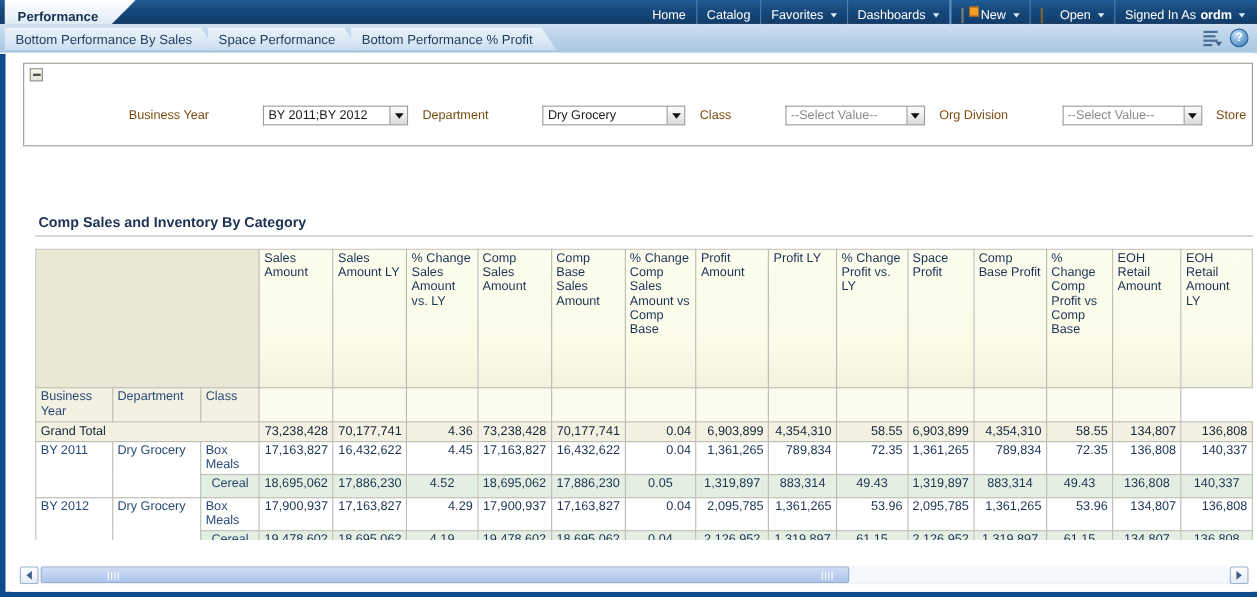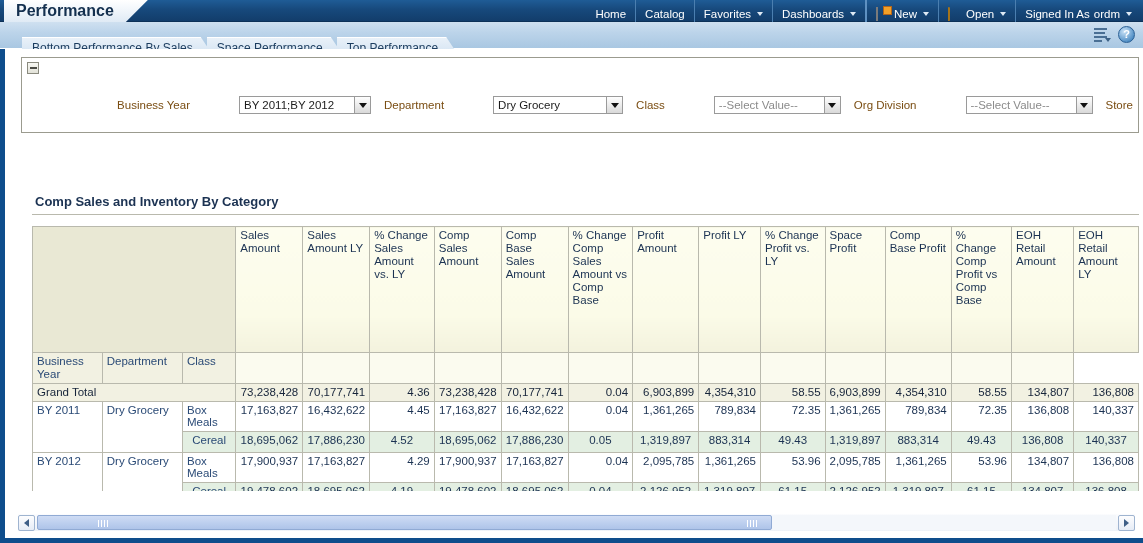--- a/index.html
+++ b/index.html
@@ -20,22 +20,22 @@
   .topbar {
     position: absolute; left: 0; top: 0;
     width: 1143px; height: 22px;
     background: linear-gradient(to bottom, #1f5c96 0%, #17497c 45%, #123d6b 100%);
     border-bottom: 1px solid #0d3158;
   }
   .perf-tab {
     position: absolute; left: 4px; top: 0;
     height: 22px;
     padding: 0 34px 0 12px;
-    display: flex; align-items: center;
-    font-size: 16px; font-weight: bold; color: #14304f;
+    display: flex; align-items: flex-end;
+    font-size: 12px; font-weight: bold; color: #14304f;
     background: linear-gradient(to bottom, #ffffff 0%, #eef4fa 55%, #dfeaf5 100%);
     clip-path: polygon(0 0, 100% 0, calc(100% - 22px) 100%, 0 100%);
   }
   .global-nav {
     position: absolute; right: 2px; top: 0;
     height: 28px;
     display: flex; align-items: stretch;
     font-size: 11.5px; color: #ffffff;
   }
   .gnav-item {
@@ -48,21 +48,21 @@
   .gnav-item:first-child { border-left: none; }
   .gnav-item.sep-strong { border-left: 2px solid #5e91c2; }
   .caret {
     display: inline-block;
     width: 0; height: 0;
     border-left: 3.5px solid transparent;
     border-right: 3.5px solid transparent;
     border-top: 4px solid #dfeaf5;
     margin-left: 2px;
   }
-  .gnav-user { font-weight: normal; }
+  .gnav-user { font-weight: bold; }
   .mini-icon { display: inline-block; width: 14px; height: 13px; position: relative; }
   .icon-new-page {
     background: linear-gradient(to bottom, #fdfdfd, #e3e3e3);
     border: 1px solid #7b7b7b;
     width: 11px; height: 12px;
   }
   .icon-new-page:after {
     content: "";
     position: absolute; right: -2px; top: -2px;
     width: 7px; height: 7px;
@@ -78,22 +78,22 @@
   }
 
   
   .tabstrip {
     position: absolute; left: 0; top: 22px;
     width: 1143px; height: 27px;
     background: linear-gradient(to bottom, #cfe0f0 0%, #bcd4ea 40%, #a9c7e2 100%);
     border-bottom: 1px solid #ffffff;
   }
   .tabs-wrap {
-    position: absolute; left: 22px; top: 3px;
-    display: flex; align-items: flex-end; margin-top: 12px;
+    position: absolute; left: 4px; top: 3px;
+    display: flex; align-items: flex-end;
   }
   .ptab {
     position: relative;
     height: 21px;
     padding: 0 22px 0 10px;
     margin-right: -8px;
     display: flex; align-items: center;
     font-size: 12px; color: #1b3c5e;
     background: linear-gradient(to bottom, #e9f1f9 0%, #dbe8f4 55%, #c9ddef 100%);
     border-top: 1px solid #ffffff;
@@ -373,21 +373,21 @@
 
   <div class="tabstrip">
     <div class="tabs-wrap">
       <div class="ptab">
         <span>Bottom Performance By Sales</span>
       </div>
       <div class="ptab">
         <span>Space Performance</span>
       </div>
       <div class="ptab">
-        <span>Top Performance</span>
+        <span>Bottom Performance % Profit</span>
       </div>
     </div>
     <div class="tab-tools">
       <div class="icon-list">
         <i></i>
           <i></i>
           <i></i>
           <i></i>
           <span class="dot"></span>
       </div>

